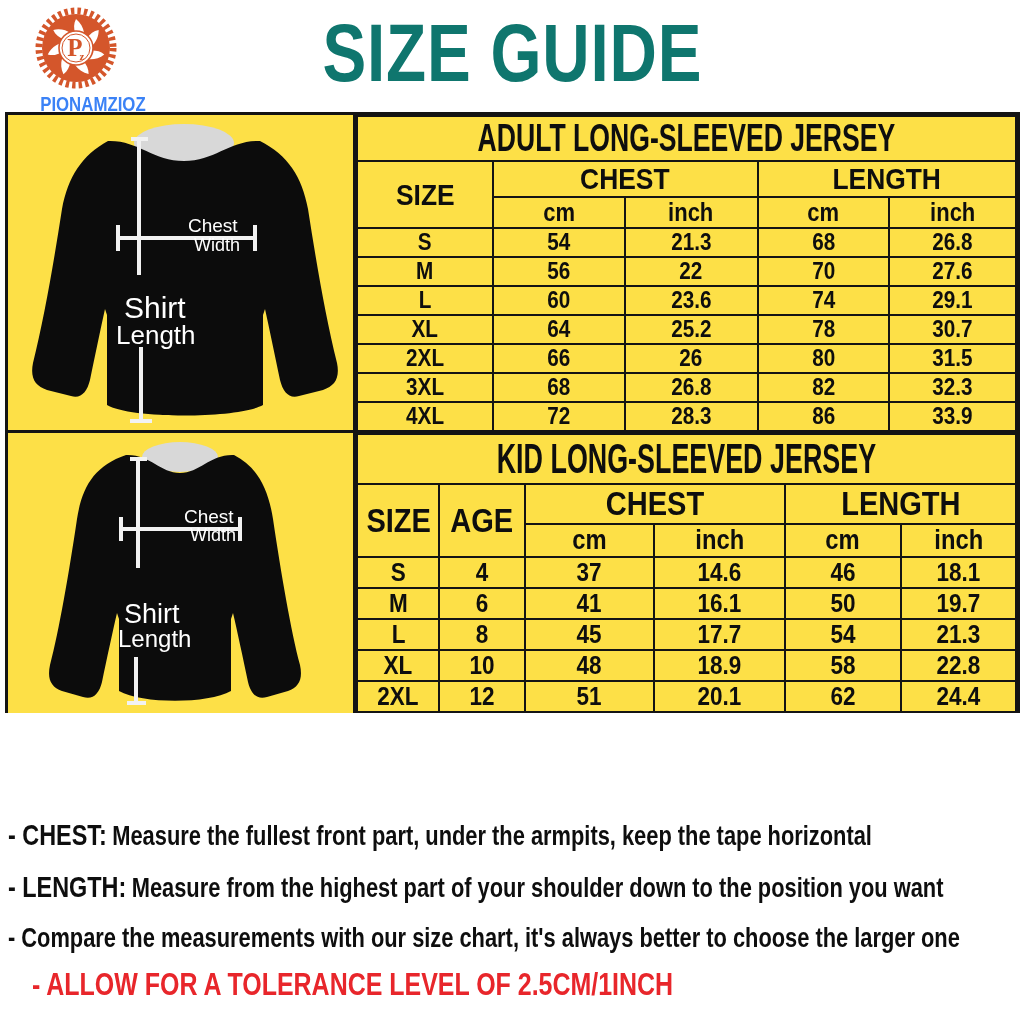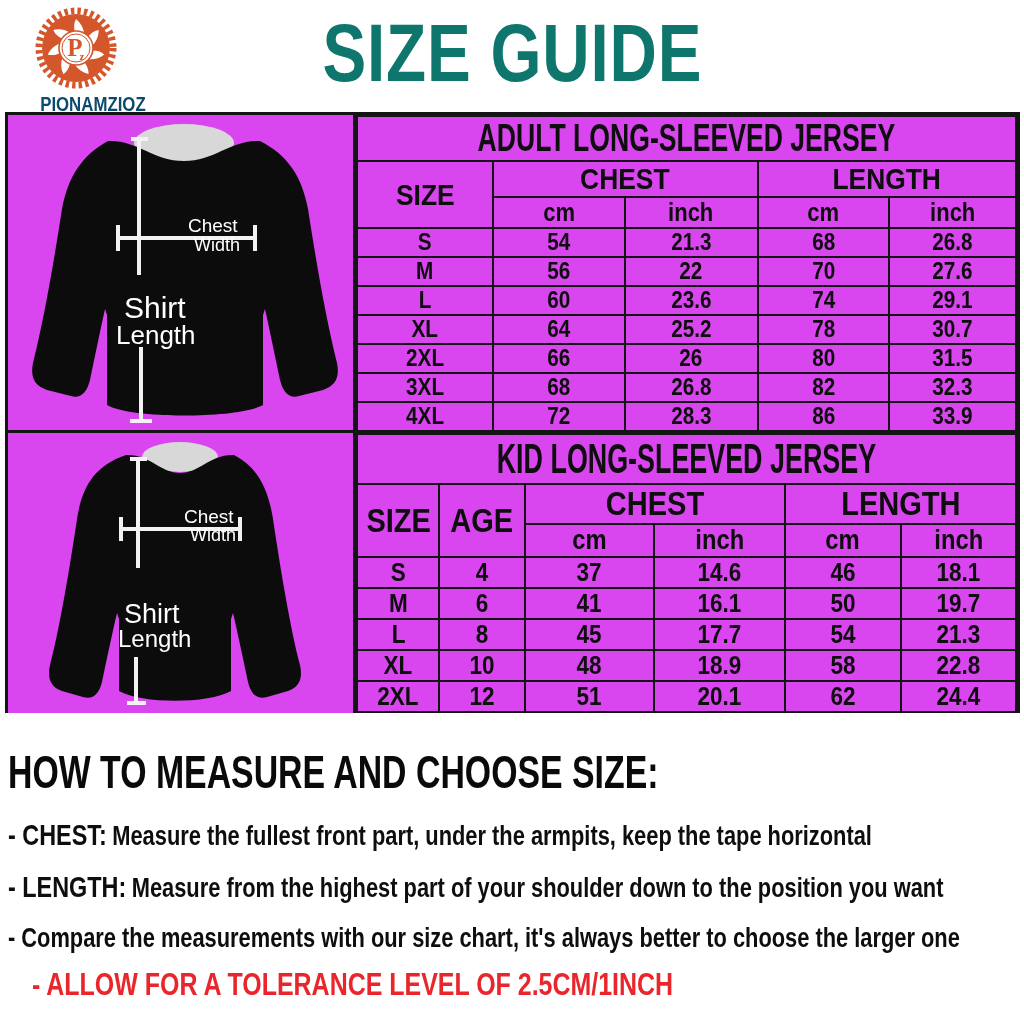--- a/index.html
+++ b/index.html
@@ -3,31 +3,31 @@
 <meta charset="utf-8">
 <style>
   html,body{margin:0;padding:0;background:#ffffff;}
   .page{position:relative;width:1024px;height:1024px;background:#fff;overflow:hidden;
         font-family:"Liberation Sans",sans-serif;color:#111;}
   .xc{display:inline-block;white-space:nowrap;}
 
   
   .logo{position:absolute;left:14px;top:4px;width:150px;}
   .brand{position:absolute;left:6px;top:88px;width:145px;text-align:center;
-         color:#0c4a6e;font-weight:bold;font-size:21px;}
+         color:#3b82f6;font-weight:bold;font-size:21px;}
   .brand .xc{transform:scaleX(0.8);transform-origin:center;}
   .main-title{position:absolute;left:0;top:12px;width:1024px;text-align:center;
               font-weight:bold;font-size:82px;line-height:1;color:#0f766e;}
   .main-title .xc{transform:scaleX(0.8);transform-origin:center;letter-spacing:1px;}
 
   
   .board{position:absolute;left:5px;top:112px;width:1015px;height:601px;
          border:3px solid #141414;display:grid;
          grid-template-columns:348px 1fr;grid-template-rows:318px 1fr;box-sizing:border-box;}
-  .cell{position:relative;box-sizing:border-box;background:#d946ef;}
+  .cell{position:relative;box-sizing:border-box;background:#fde047;}
   .c-shirt{border-right:3px solid #141414;}
   .r-top{border-bottom:3px solid #141414;}
   .cell svg{display:block;width:100%;height:100%;}
 
   
   table.t{width:100%;height:100%;border-collapse:collapse;table-layout:fixed;}
   table.t td{border:2px solid #141414;text-align:center;vertical-align:middle;
              padding:0;font-weight:bold;color:#0e0e0e;overflow:hidden;}
   .t-title{font-size:38px;transform:scaleX(0.70);transform-origin:center;letter-spacing:0;}
   .kid-t .t-title{font-size:42px;transform:scaleX(0.64);}
@@ -288,21 +288,20 @@
           <td><span class="xc d">51</span></td>
           <td><span class="xc d">20.1</span></td>
           <td><span class="xc d">62</span></td>
           <td><span class="xc d">24.4</span></td>
         </tr>
       </tbody>
         </table>
     </div>
   </div>
 
-  <div class="howto-h"><span class="xc">HOW TO MEASURE AND CHOOSE SIZE:</span></div>
 
   <div class="bullet b1">
     <span class="xc"><span class="lbl">- CHEST:</span><span>Measure the fullest front part, under the armpits, keep the tape horizontal</span></span>
   </div>
   <div class="bullet b2">
     <span class="xc"><span class="lbl">- LENGTH:</span><span>Measure from the highest part of your shoulder down to the position you want</span></span>
   </div>
   <div class="bullet b3">
     <span class="xc"><span>- Compare the measurements with our size chart, it's always better to choose the larger one</span></span>
   </div>

